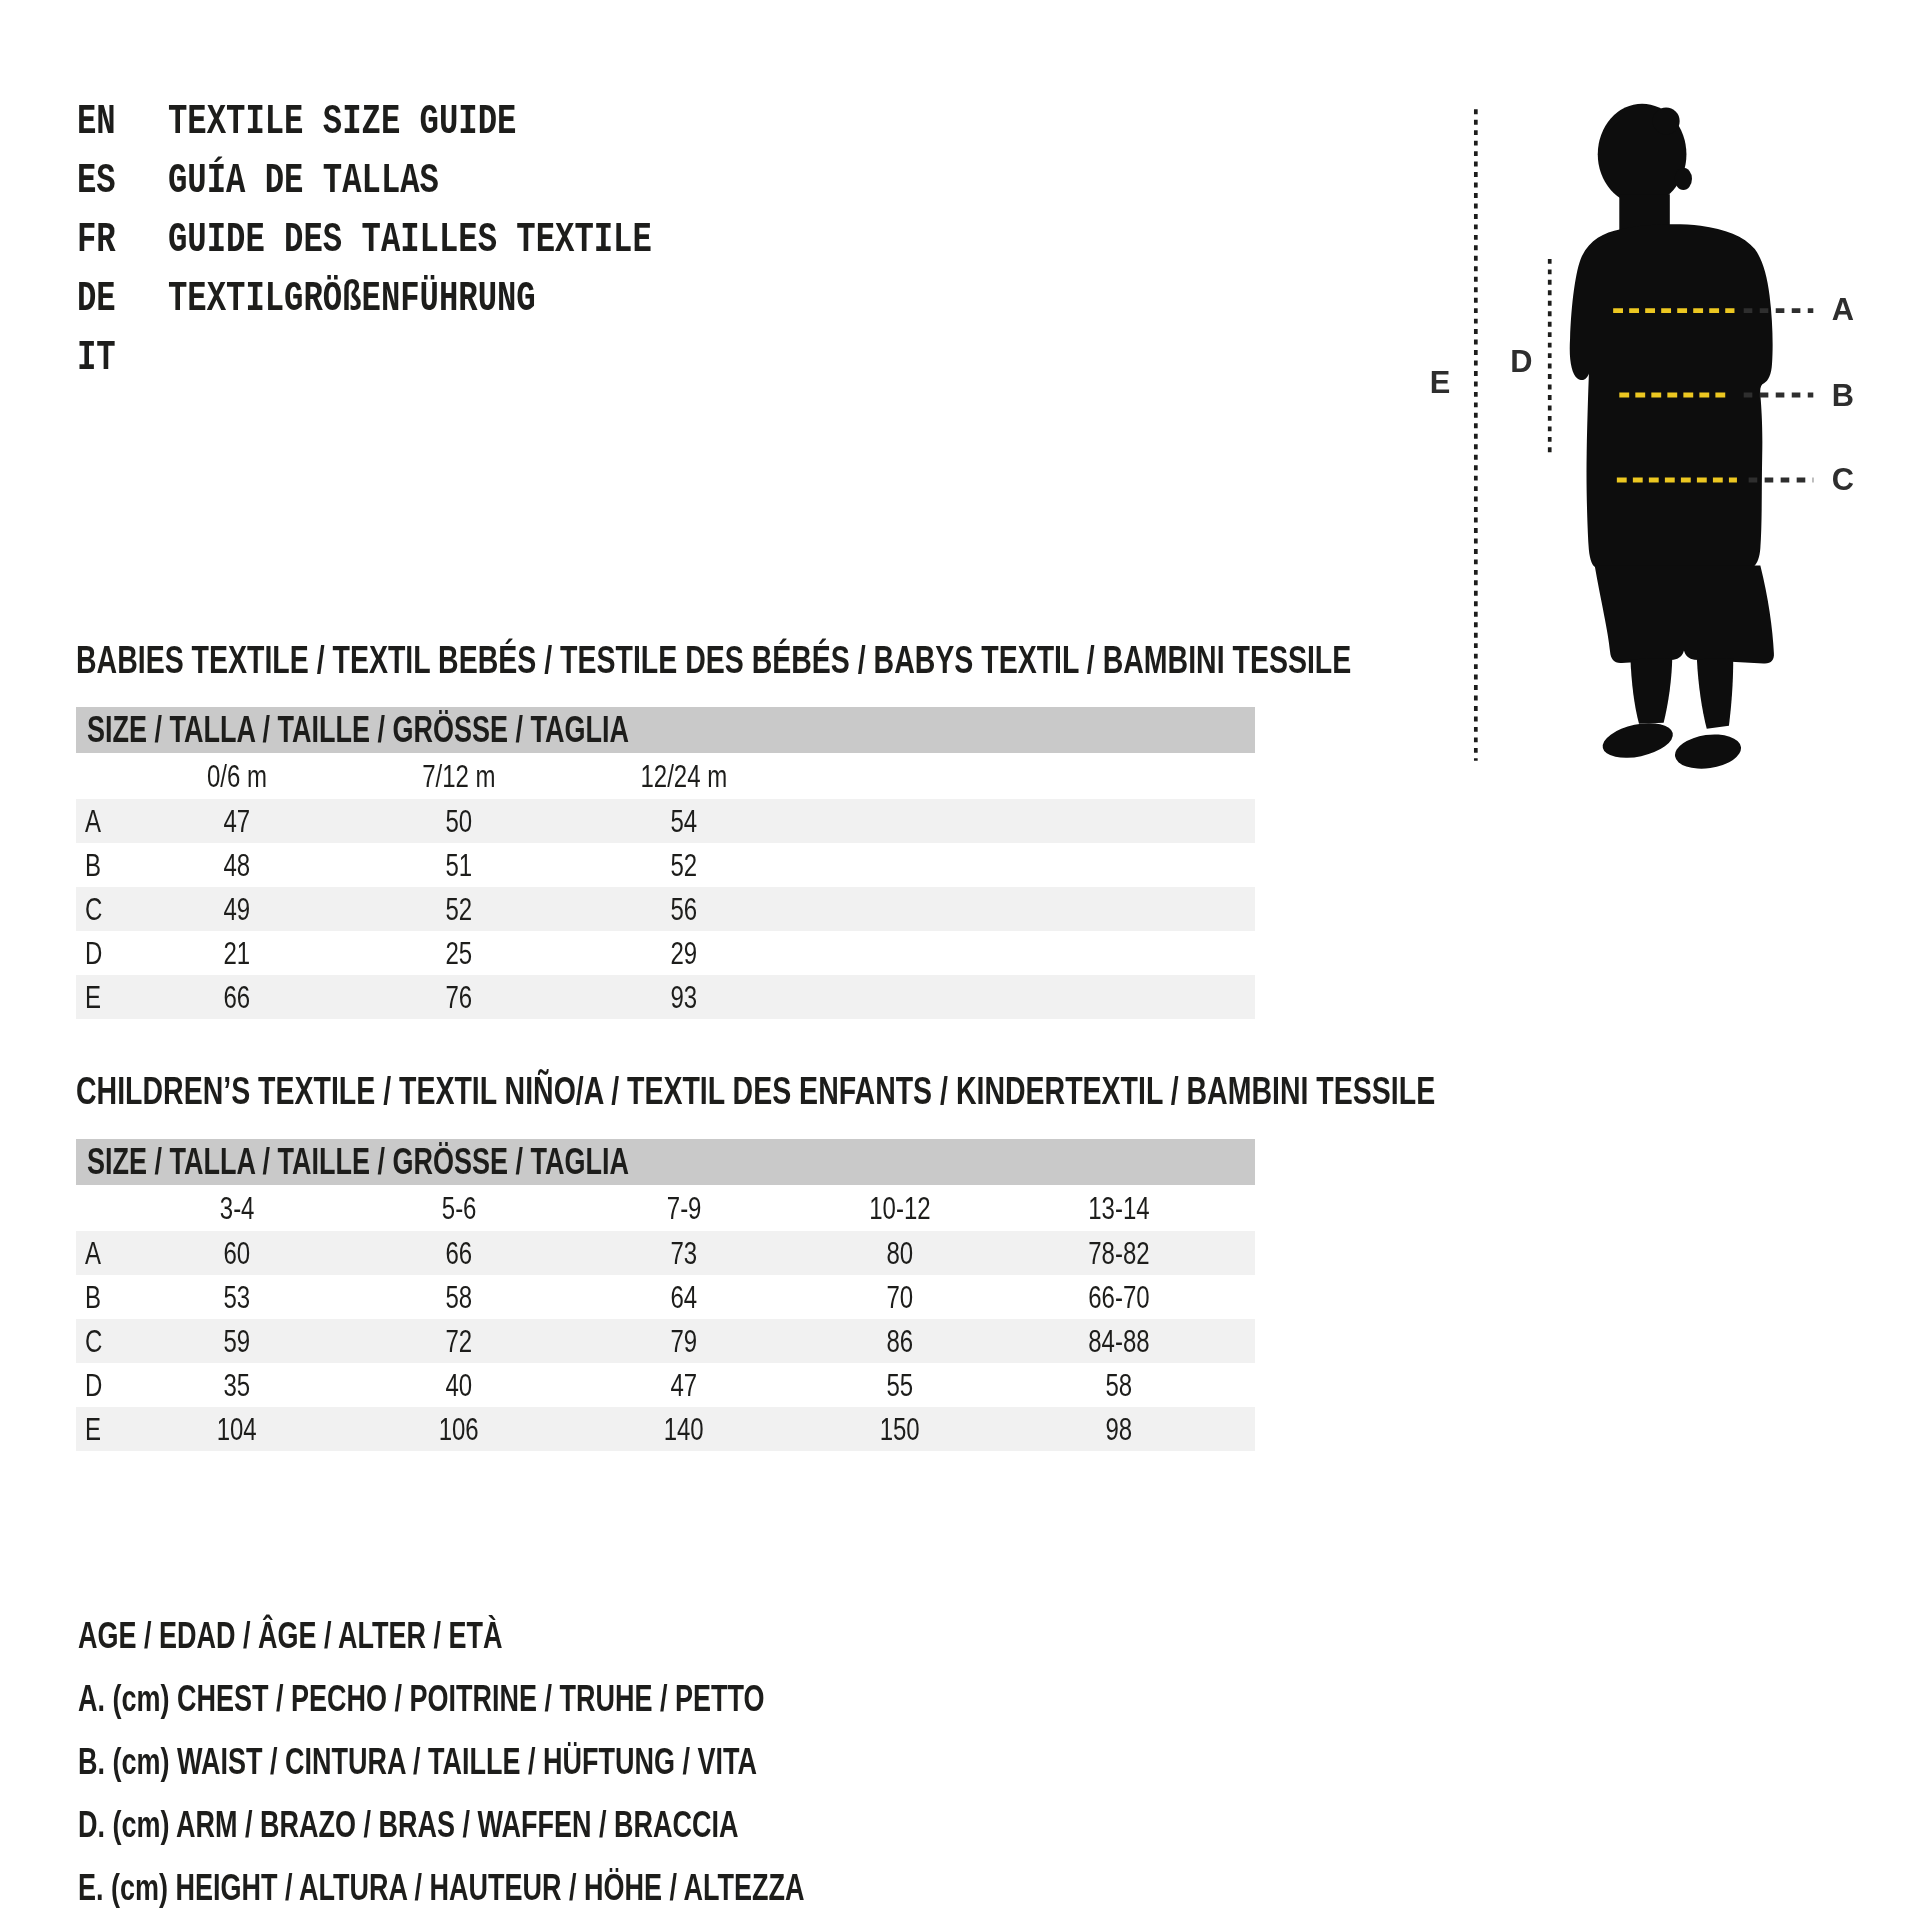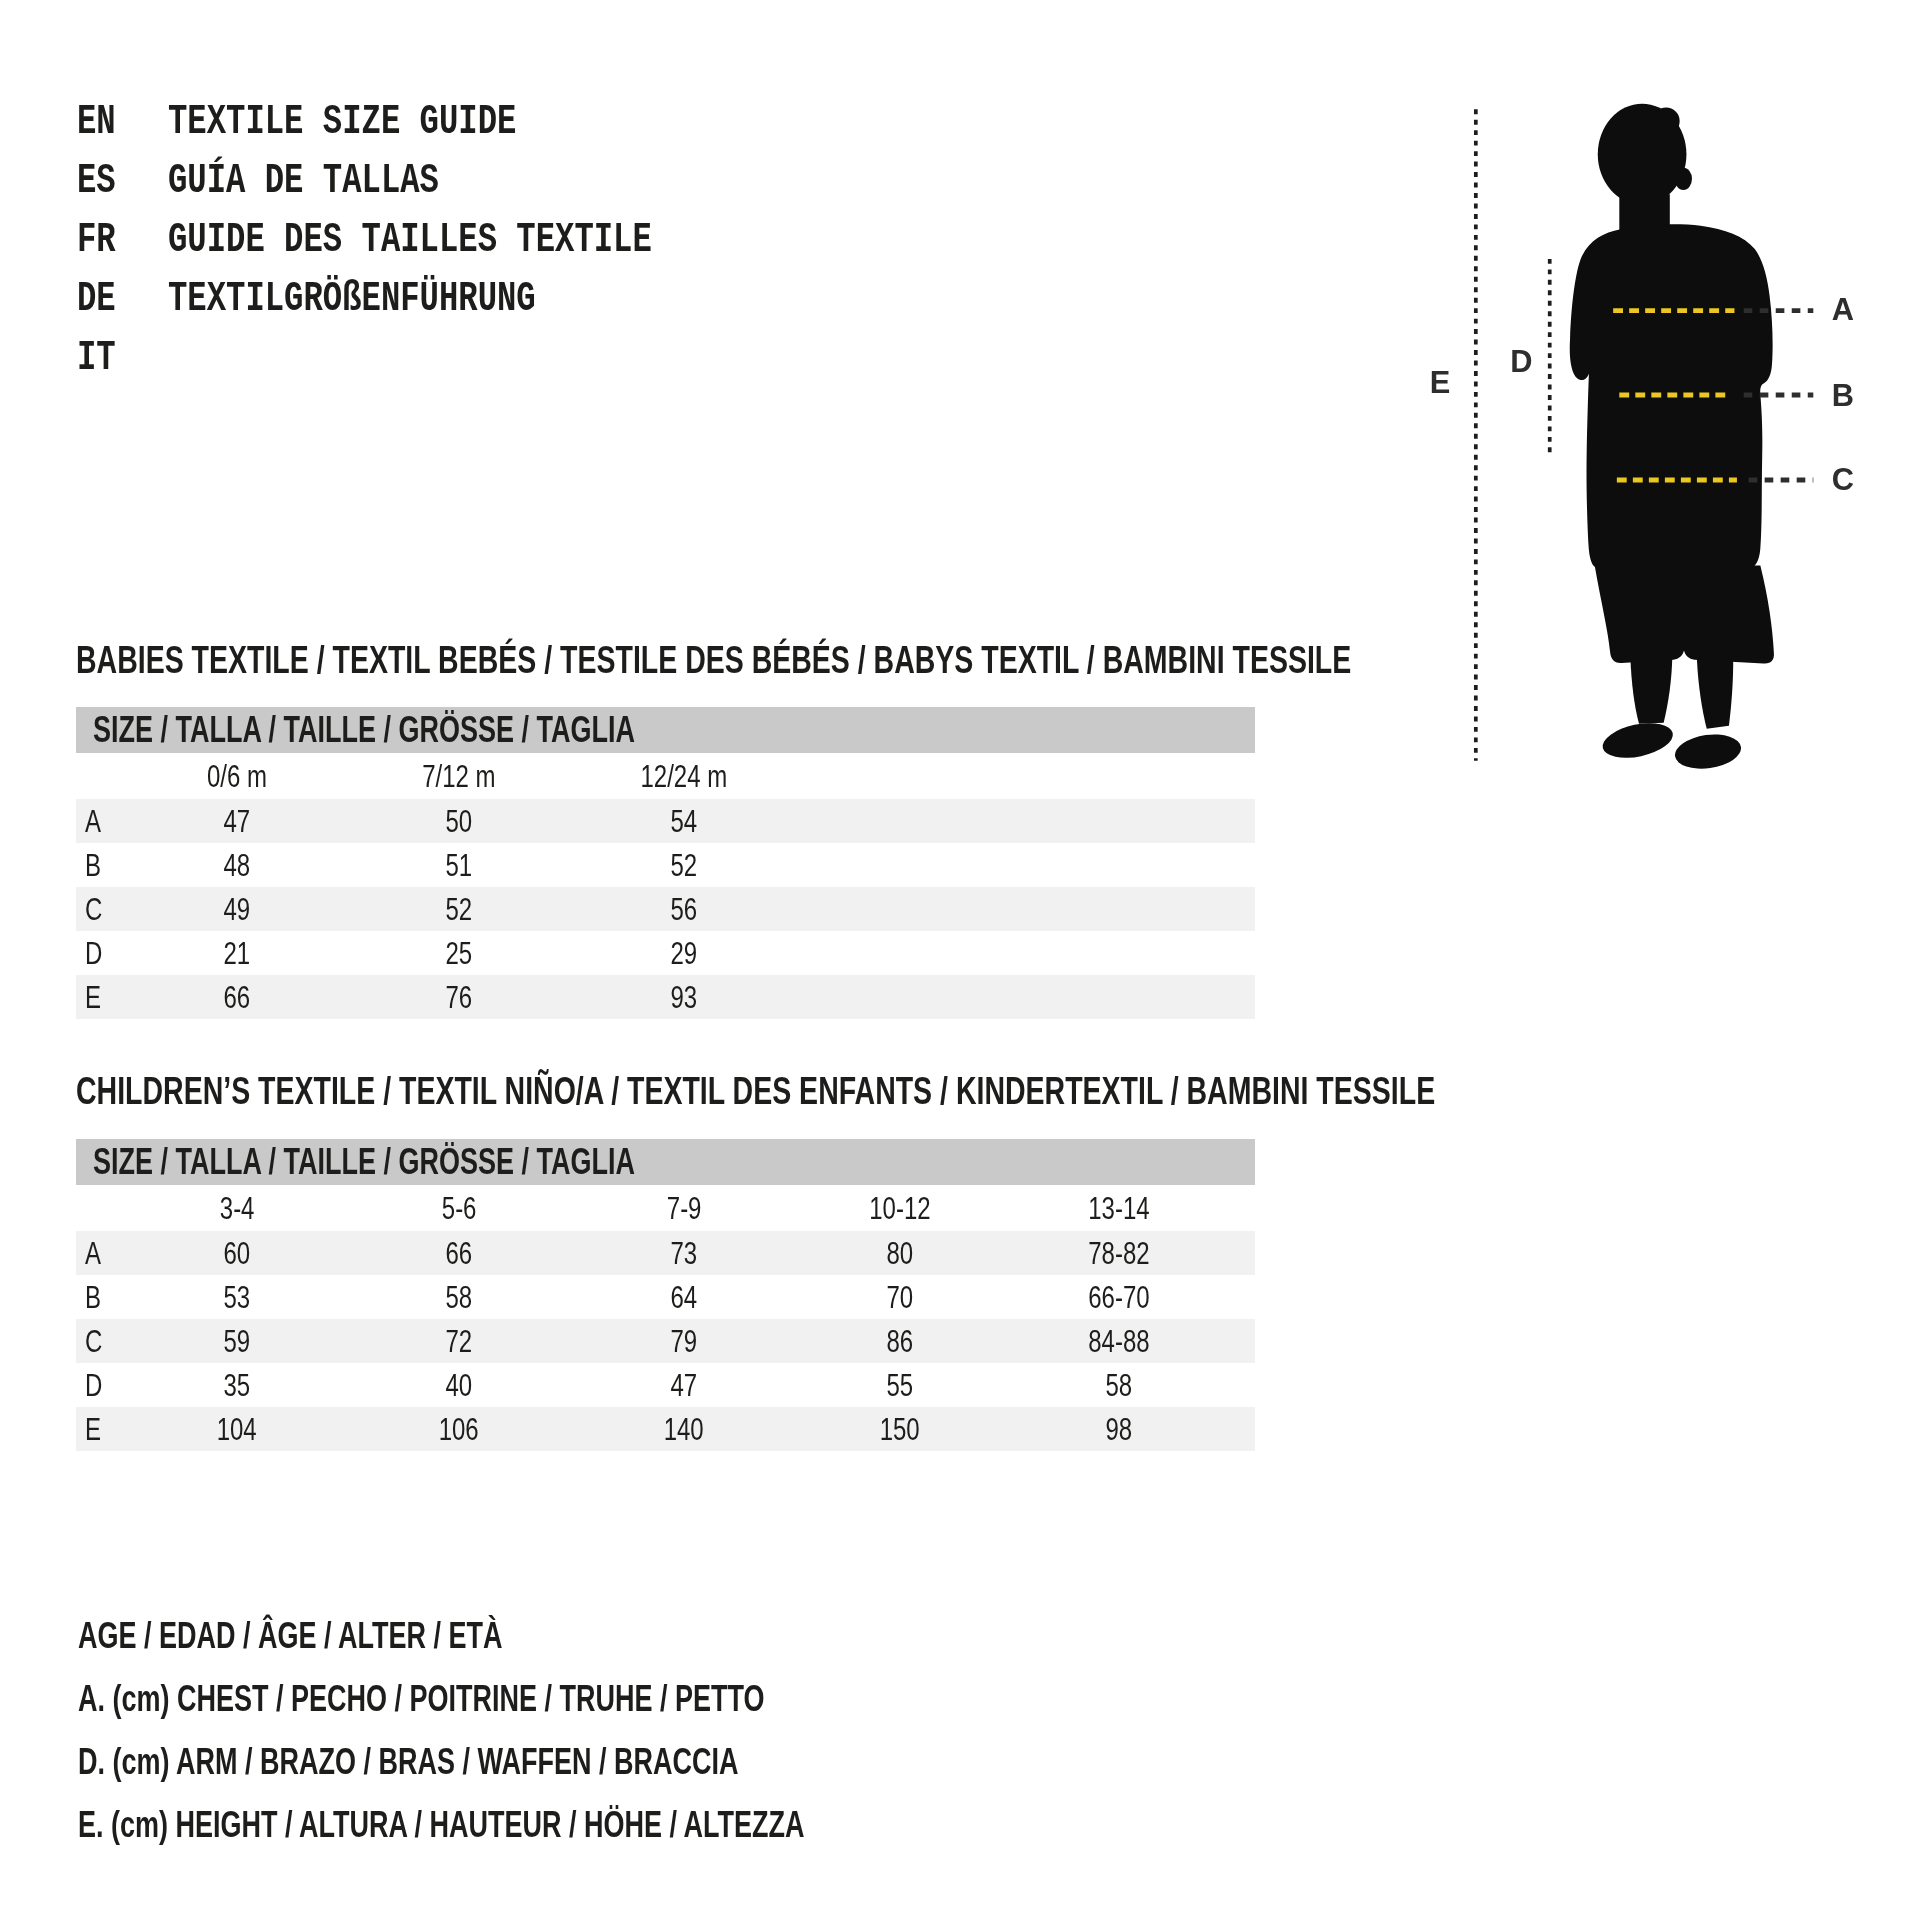--- a/index.html
+++ b/index.html
@@ -26,21 +26,21 @@
   
   .lang-block{position:absolute;left:77px;top:92px;}
   .lang-row{display:flex;height:59px;align-items:center;font-size:43px;font-weight:bold;font-family:Liberation Mono, monospace;}
   .lang-code{width:91px;flex:0 0 91px;}
 
   
   .section-title{position:absolute;left:76px;height:38px;line-height:38px;font-size:38px;font-weight:bold;}
 
   
   .tbl{position:absolute;left:76px;width:1179px;}
-  .band{height:46px;line-height:46px;background:var(--band-bg);padding-left:17px;font-size:36px;font-weight:bold;}
+  .band{height:46px;line-height:46px;background:var(--band-bg);padding-left:11px;font-size:36px;font-weight:bold;}
   .colrow{position:relative;height:46px;}
   .drow{position:relative;height:44px;}
   .stripe{background:var(--stripe-bg);}
   .rowlabel{position:absolute;left:8.6px;top:0;height:100%;display:flex;align-items:center;font-size:32px;}
   .cell{position:absolute;top:0;height:100%;width:148px;margin-left:-74px;display:flex;align-items:center;justify-content:center;font-size:32px;}
   .c1{left:161px;} .c2{left:383px;} .c3{left:608px;} .c4{left:824px;} .c5{left:1043px;}
 
   
   .legend{position:absolute;left:78px;top:1604px;}
   .legend-line{height:63px;display:flex;align-items:center;font-size:36px;font-weight:bold;}
@@ -361,20 +361,23 @@
   </div>
 
   <div class="legend">
     <div class="legend-line">
         <span class="cl">AGE / EDAD / ÂGE / ALTER / ETÀ</span>
       </div>
     <div class="legend-line">
         <span class="cl">A. (cm) CHEST / PECHO / POITRINE / TRUHE / PETTO</span>
       </div>
     <div class="legend-line">
+        <span class="cl">B. (cm) WAIST / CINTURA / TAILLE / HÜFTUNG / VITA</span>
+      </div>
+    <div class="legend-line">
         <span class="cl">D. (cm) ARM / BRAZO / BRAS / WAFFEN / BRACCIA</span>
       </div>
     <div class="legend-line">
         <span class="cl">E. (cm) HEIGHT / ALTURA / HAUTEUR / HÖHE / ALTEZZA</span>
       </div>
   </div>
 
 </div>
 
 

